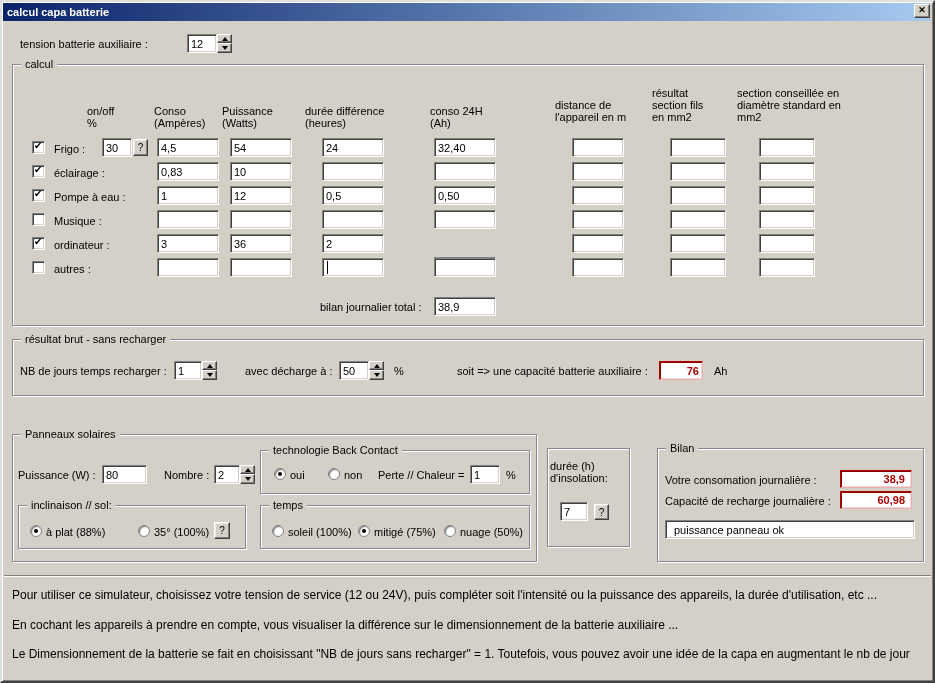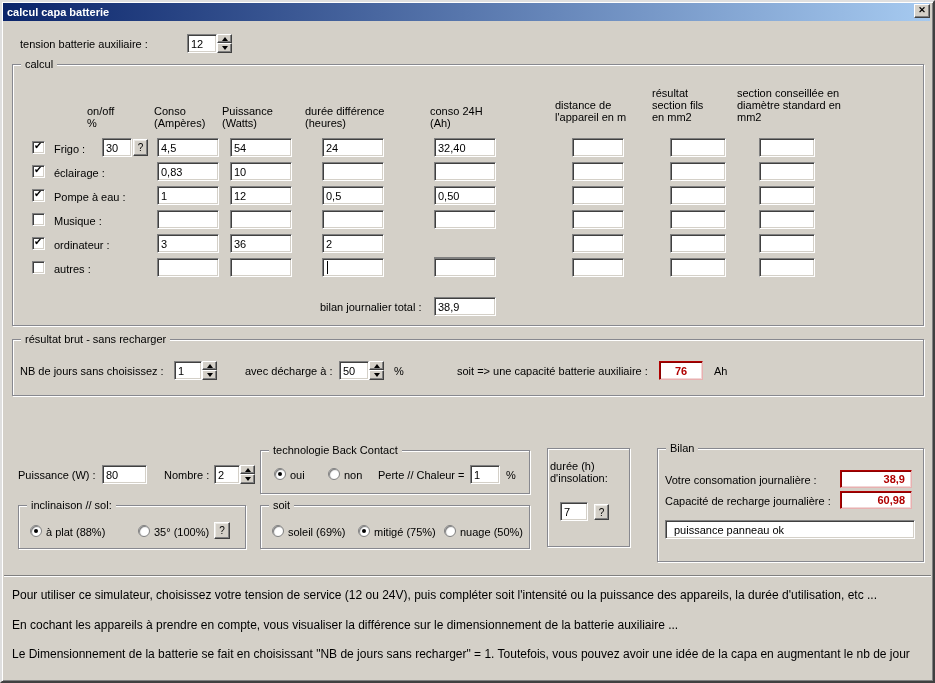--- a/index.html
+++ b/index.html
@@ -147,37 +147,40 @@
   <input class="tb" style="left: 570px; top: 256px; width: 52px;">
   <input class="tb" style="left: 668px; top: 256px; width: 56px;">
   <input class="tb" style="left: 757px; top: 256px; width: 56px;">
 
   <span class="lbl" style="left:318px;top:299px">bilan journalier total :</span>
   <input class="tb" style="left: 432px; top: 295px; width: 62px;" value="38,9">
 
   <div class="grp" style="left:10px;top:337px;width:912px;height:57px">
     <span class="leg">résultat brut - sans recharger</span>
   </div>
-  <span class="lbl" style="left:18px;top:363px">NB de jours sans choisissez :</span>
+  <span class="lbl" style="left:18px;top:363px">NB de jours temps recharger :</span>
   <input class="tb" style="left: 172px; top: 359px; width: 28px;" value="1">
   <div class="spin" style="left:200px;top:359px">
     <div class="sb up"></div>
     <div class="sb dn"></div>
   </div>
   <span class="lbl" style="left:243px;top:363px">avec décharge à :</span>
   <input class="tb" style="left: 337px; top: 359px; width: 30px;" value="50">
   <div class="spin" style="left:367px;top:359px">
     <div class="sb up"></div>
     <div class="sb dn"></div>
   </div>
   <span class="lbl" style="left:392px;top:363px">%</span>
   <span class="lbl" style="left:455px;top:363px">soit =&gt; une capacité batterie auxiliaire :</span>
-  <input class="tb red" style="left: 657px; top: 359px; width: 44px; text-align: center;" value="76">
+  <input class="tb red" style="left: 657px; top: 359px; width: 44px; text-align: right;" value="76">
   <span class="lbl" style="left:712px;top:363px">Ah</span>
 
+  <div class="grp" style="left:10px;top:432px;width:525px;height:128px">
+    <span class="leg">Panneaux solaires</span>
+  </div>
   <span class="lbl" style="left:16px;top:467px">Puissance (W) :</span>
   <input class="tb" style="left: 100px; top: 463px; width: 45px;" value="80">
   <span class="lbl" style="left:162px;top:467px">Nombre :</span>
   <input class="tb" style="left: 212px; top: 463px; width: 26px;" value="2">
   <div class="spin" style="left:238px;top:463px">
     <div class="sb up"></div>
     <div class="sb dn"></div>
   </div>
 
   <div class="grp" style="left:258px;top:448px;width:270px;height:44px">
@@ -194,24 +197,24 @@
   <div class="grp" style="left:16px;top:503px;width:228px;height:44px">
     <span class="leg">inclinaison // sol:</span>
   </div>
   <input type="radio" name="incl" class="rd" style="left: 28px; top: 523px;" checked="">
   <span class="lbl" style="left:44px;top:524px">à plat (88%)</span>
   <input type="radio" name="incl" class="rd" style="left: 136px; top: 523px;">
   <span class="lbl" style="left:152px;top:524px">35° (100%)</span>
   <button class="btn" style="left:212px;top:520px;width:16px;height:17px">?</button>
 
   <div class="grp" style="left:258px;top:503px;width:270px;height:44px">
-    <span class="leg">soit</span>
+    <span class="leg">temps</span>
   </div>
   <input type="radio" name="temps" class="rd" style="left: 270px; top: 523px;">
-  <span class="lbl" style="left:286px;top:524px">soleil (69%)</span>
+  <span class="lbl" style="left:286px;top:524px">soleil (100%)</span>
   <input type="radio" name="temps" class="rd" style="left: 356px; top: 523px;" checked="">
   <span class="lbl" style="left:372px;top:524px">mitigé (75%)</span>
   <input type="radio" name="temps" class="rd" style="left: 442px; top: 523px;">
   <span class="lbl" style="left:458px;top:524px">nuage (50%)</span>
 
   <div class="grp" style="left:545px;top:446px;width:83px;height:99px"></div>
   <div class="hdr" style="left:548px;top:458px;width:77px">durée (h)
 d'insolation:</div>
   <input class="tb" style="left: 558px; top: 500px; width: 28px;" value="7">
   <button class="btn" style="left:592px;top:502px;width:15px;height:16px">?</button>

